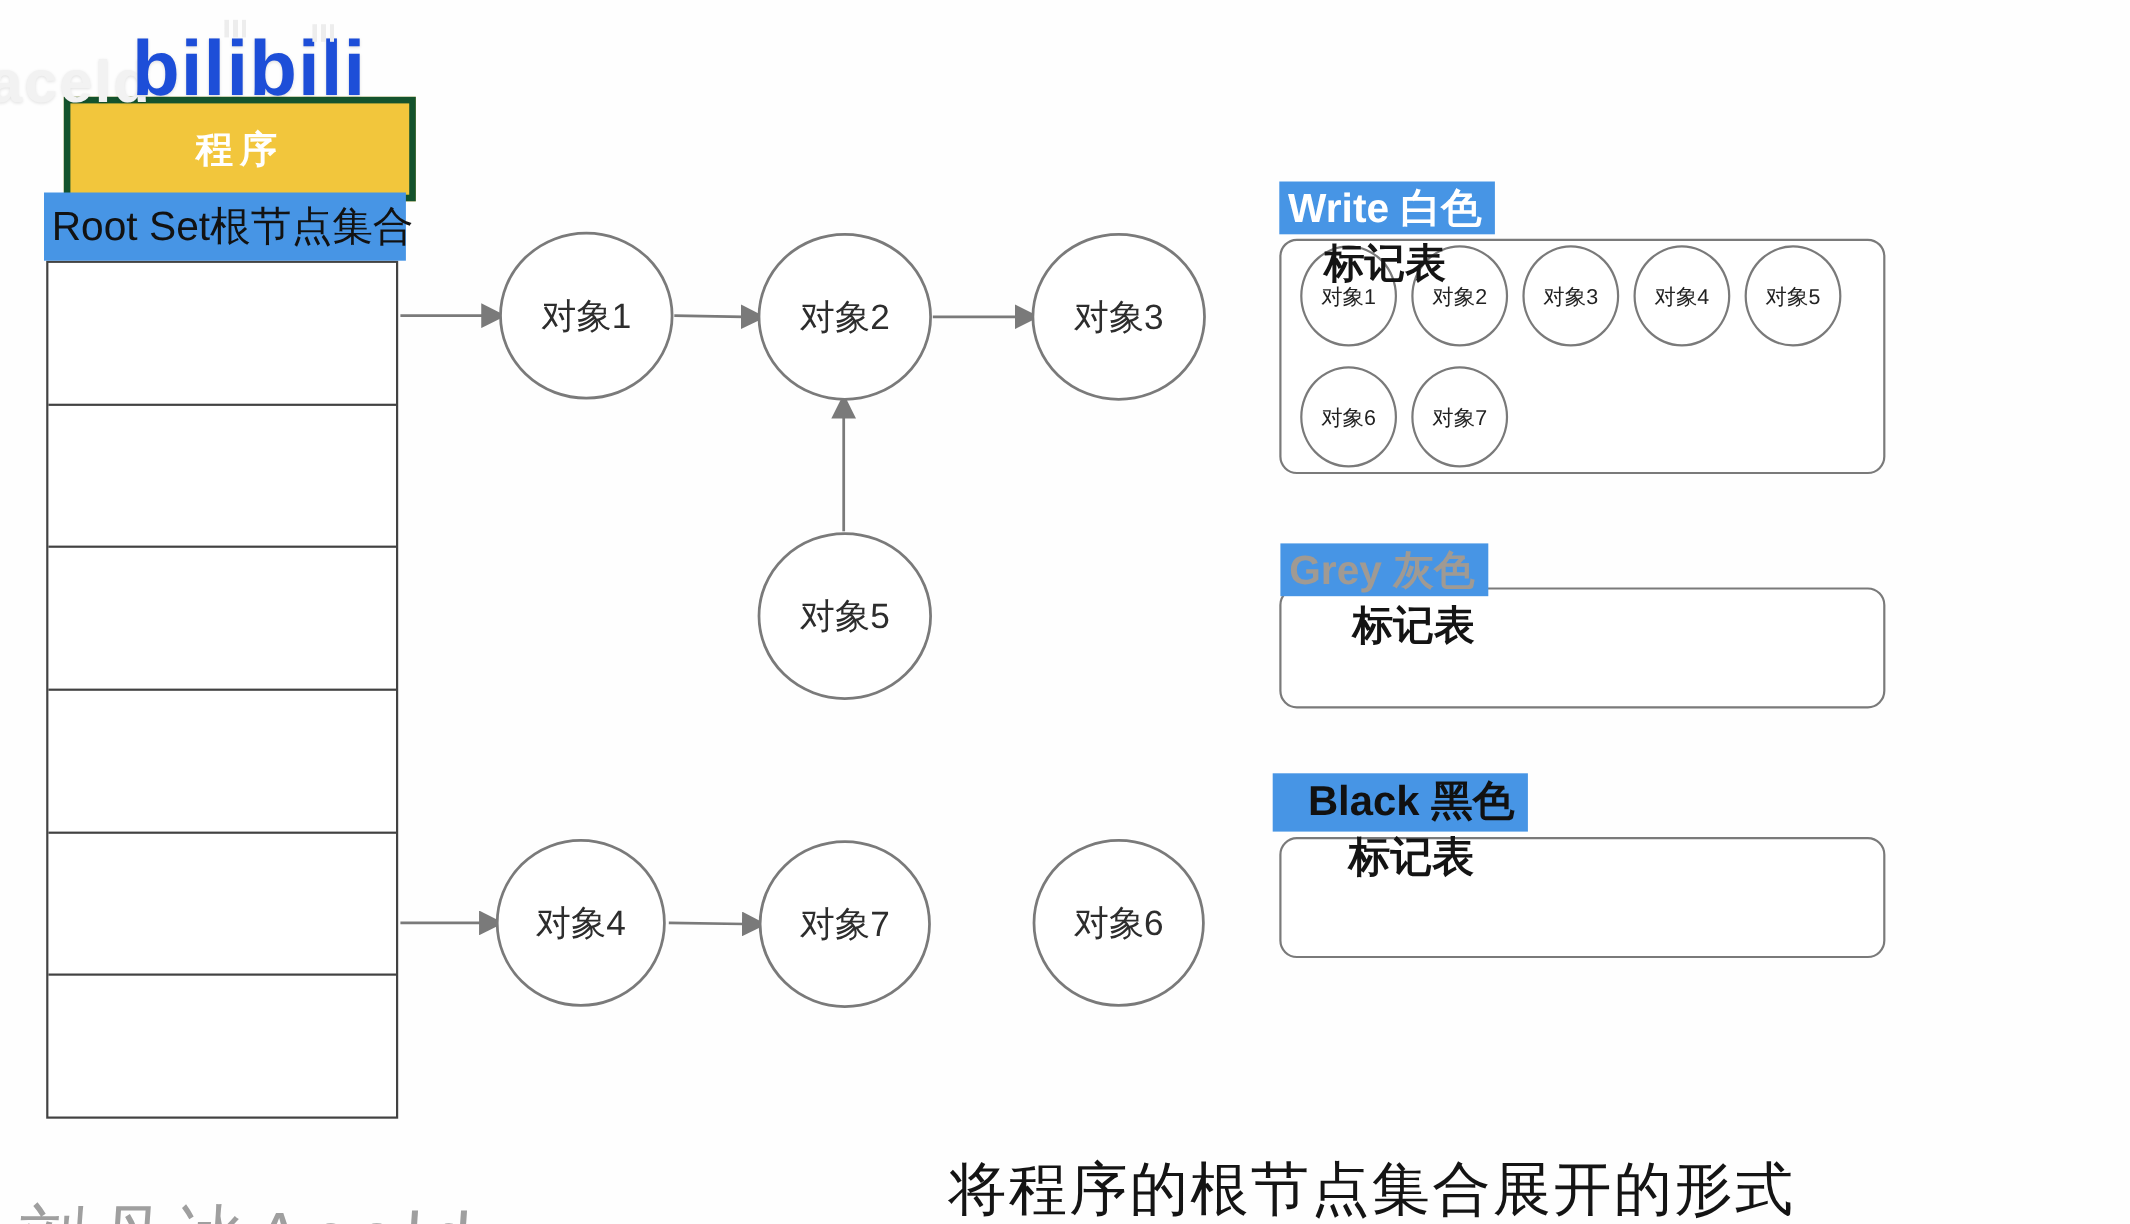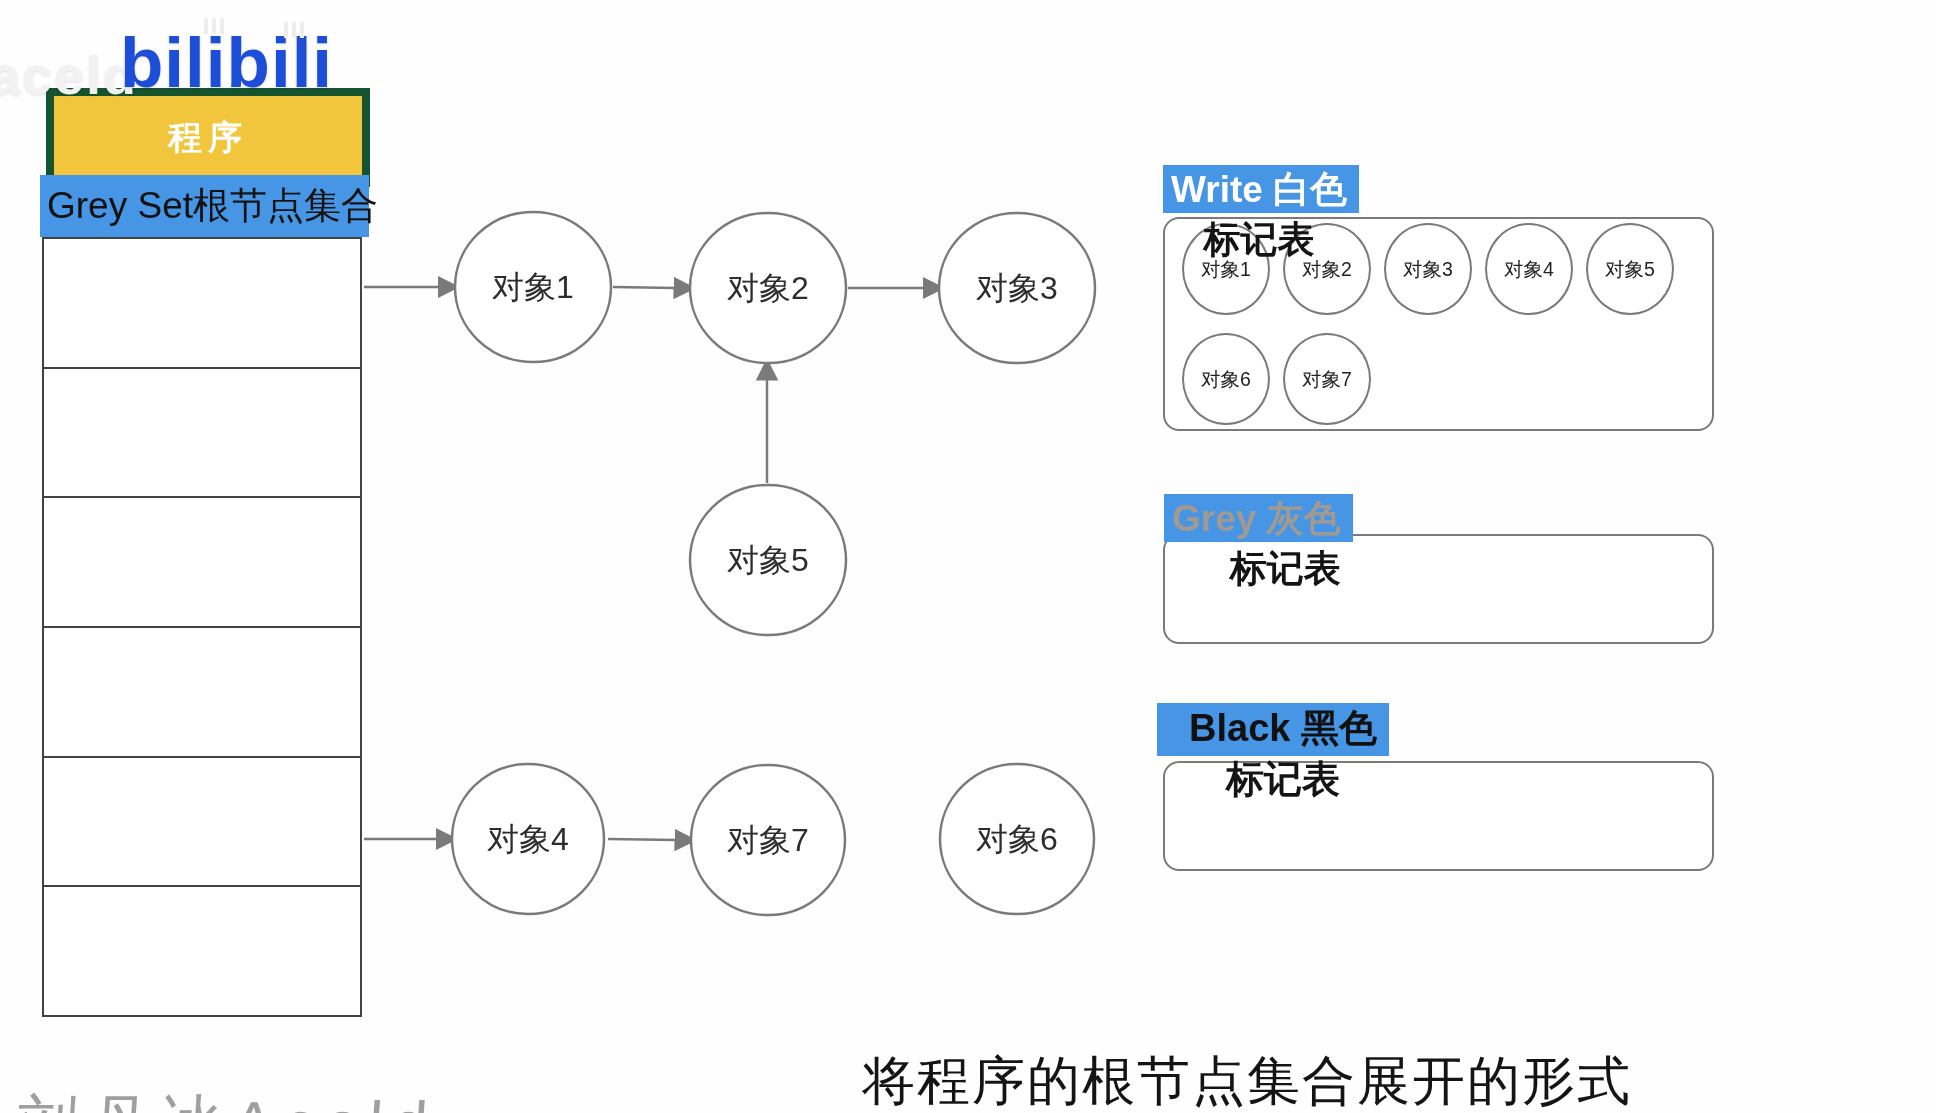--- a/index.html
+++ b/index.html
@@ -21,22 +21,22 @@
     background:repeating-linear-gradient(90deg,#ededed 0 4px,transparent 4px 8px);
   }
   .antenna.a1{left:204px;top:18px;}
   .antenna.a2{left:284px;top:22px;}
   .wm-sign{
     position:absolute;left:16px;top:1082px;font-size:62px;color:#9f9f9f;
     letter-spacing:10px;transform:skewX(-4deg);z-index:6;white-space:nowrap;
   }
   
   .program-header{
-    position:absolute;left:46px;top:88px;width:308px;height:83px;
-    background:#F2C63C;border:8px solid #14532d;z-index:2;
+    position:absolute;left:58px;top:88px;width:308px;height:83px;
+    background:#F2C63C;border:6px solid #14532d;z-index:2;
     display:flex;align-items:center;justify-content:center;
     color:#ffffff;font-size:34px;font-weight:bold;letter-spacing:6px;
   }
   .rootset-row{
     position:absolute;left:40px;top:175px;width:329px;height:62px;
     background:#4795E5;z-index:3;display:flex;align-items:center;
     color:#121212;font-size:37px;padding-left:7px;box-sizing:border-box;white-space:nowrap;
   }
   .table-body{
     position:absolute;left:42px;top:237px;width:320px;height:780px;
@@ -86,21 +86,21 @@
 
 <div id="stage">
 
   <div class="wm-corner">aceld</div>
   <div class="wm-bili">bilibili</div>
   <div class="antenna a1"></div>
   <div class="antenna a2"></div>
   <div class="wm-sign">刘丹冰Aceld</div>
 
   <div class="program-header">程序</div>
-  <div class="rootset-row">Grey Set根节点集合</div>
+  <div class="rootset-row">Root Set根节点集合</div>
   <div class="table-body">
     <div class="t-row"></div>
     <div class="t-row"></div>
     <div class="t-row"></div>
     <div class="t-row"></div>
     <div class="t-row"></div>
     <div class="t-row"></div>
   </div>
 
   <svg class="graph" width="1936" height="1113" viewBox="0 0 1936 1113">

